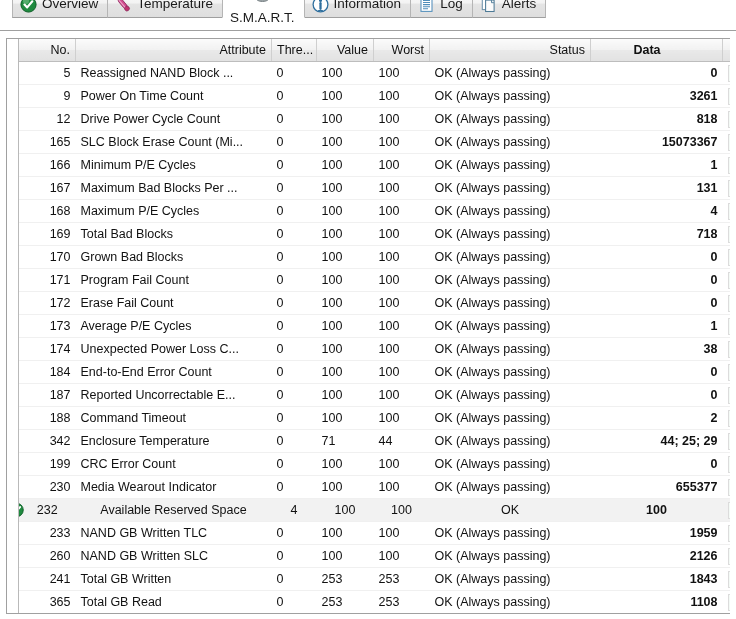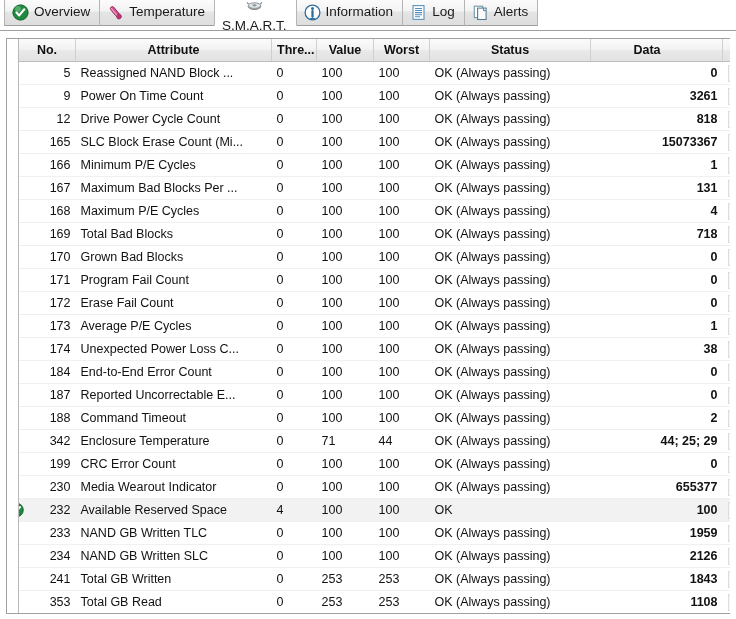--- a/index.html
+++ b/index.html
@@ -17,21 +17,21 @@
     -webkit-font-smoothing: antialiased;
   }
 
   
   .tabbar {
     position: relative;
     height: 30px;
     background: #ffffff;
     display: flex;
     align-items: flex-end;
-    padding: 4px;
+    padding: 12px;
     box-sizing: border-box;
   }
   .tab {
     position: relative;
     height: 28px;
     display: flex;
     align-items: center;
     gap: 5px;
     padding: 0 9px 0 7px;
     box-sizing: border-box;
@@ -87,42 +87,42 @@
   table.smart {
     border-collapse: collapse;
     width: 100%;
     table-layout: fixed;
     margin-left: 12px;
   }
   table.smart th {
     background: linear-gradient(to bottom,#fbfbfb 0%,#f1f1f1 50%,#e9e9e9 51%,#e2e2e2 100%);
     border-right: 1px solid #cfcfcf;
     border-bottom: 1px solid #bdbdbd;
-    font-weight: bold;
+    font-weight: normal;
     font-size: 12.5px;
     color: #111;
-    text-align: center;
+    text-align: right;
     height: 22px;
     padding: 0 5px;
     white-space: nowrap;
     overflow: hidden;
     cursor: default;
   }
   table.smart td {
     height: 22px;
     padding: 0 5px;
     font-size: 12.5px;
     color: #111;
     white-space: nowrap;
     overflow: hidden;
     border-bottom: 1px solid #f0f0f0;
     vertical-align: middle;
     cursor: default;
   }
-  tr.selected td { background: #f2f2f2; }
+  tr.selected td { background: #f2f2f2; text-align: center; }
 
   .c-no    { width: 46px;  text-align: right; padding-right: 7px; position: relative; }
   .c-attr  { width: 185px; }
   .c-thr   { width: 34px;  text-align: left; }
   .c-val   { width: 46px;  text-align: left; padding-left: 6px;}
   .c-wst   { width: 45px;  text-align: left; padding-left: 4px; margin-left: 43px;}
   .c-sta   { width: 150px; }
   .c-data  { width: 102px; text-align: right; font-weight: bold; padding-right: 3px;}
   .c-off   { width: 70px;  padding: 0 2px 0 0; }
 
@@ -536,21 +536,21 @@
             <td class="c-wst">100</td>
             <td class="c-sta">OK (Always passing)</td>
             <td class="c-data">1959</td>
             <td class="c-off">
               <div class="stepper">
                 <div class="stepbtn minus"></div>
               </div>
             </td>
           </tr>
           <tr>
-            <td class="c-no"><span>234</span></td>
+            <td class="c-no"><span>260</span></td>
             <td class="c-attr">NAND GB Written SLC</td>
             <td class="c-thr">0</td>
             <td class="c-val">100</td>
             <td class="c-wst">100</td>
             <td class="c-sta">OK (Always passing)</td>
             <td class="c-data">2126</td>
             <td class="c-off">
               <div class="stepper">
                 <div class="stepbtn minus"></div>
               </div>
@@ -564,21 +564,21 @@
             <td class="c-wst">253</td>
             <td class="c-sta">OK (Always passing)</td>
             <td class="c-data">1843</td>
             <td class="c-off">
               <div class="stepper">
                 <div class="stepbtn minus"></div>
               </div>
             </td>
           </tr>
           <tr>
-            <td class="c-no"><span>353</span></td>
+            <td class="c-no"><span>365</span></td>
             <td class="c-attr">Total GB Read</td>
             <td class="c-thr">0</td>
             <td class="c-val">253</td>
             <td class="c-wst">253</td>
             <td class="c-sta">OK (Always passing)</td>
             <td class="c-data">1108</td>
             <td class="c-off">
               <div class="stepper">
                 <div class="stepbtn minus"></div>
               </div>

